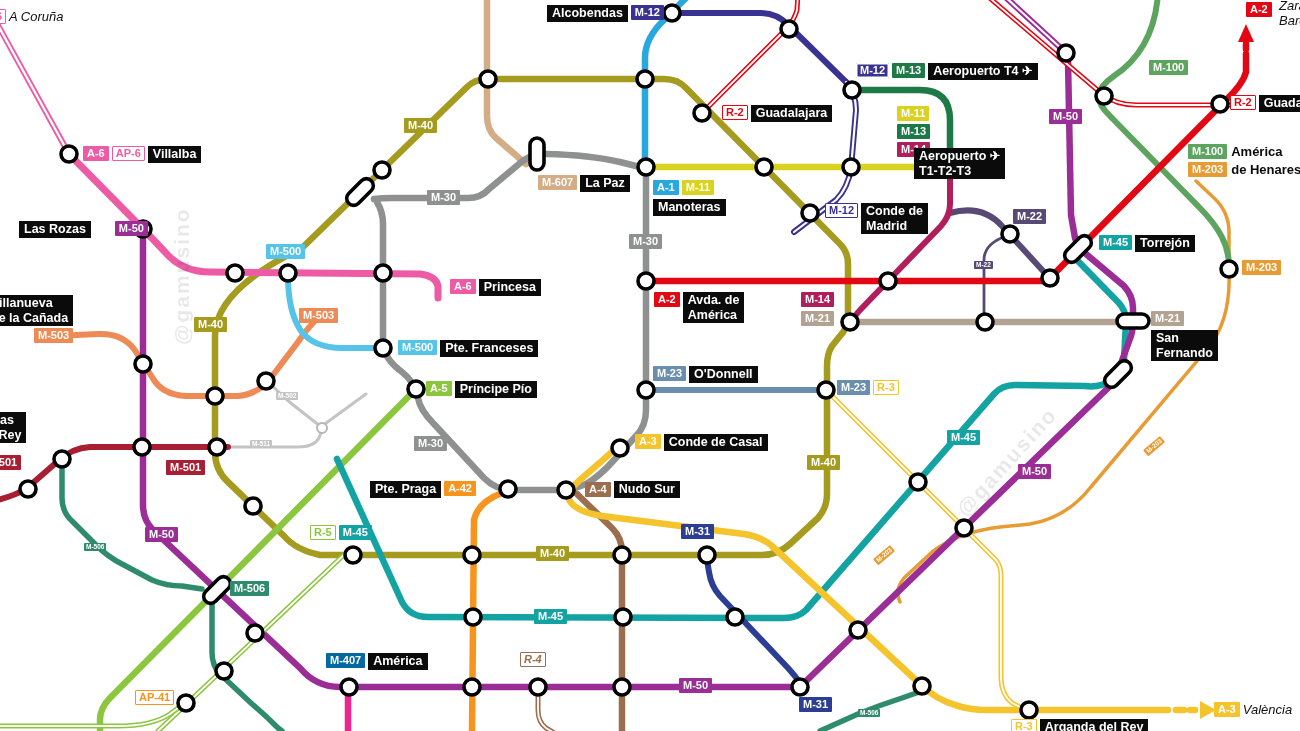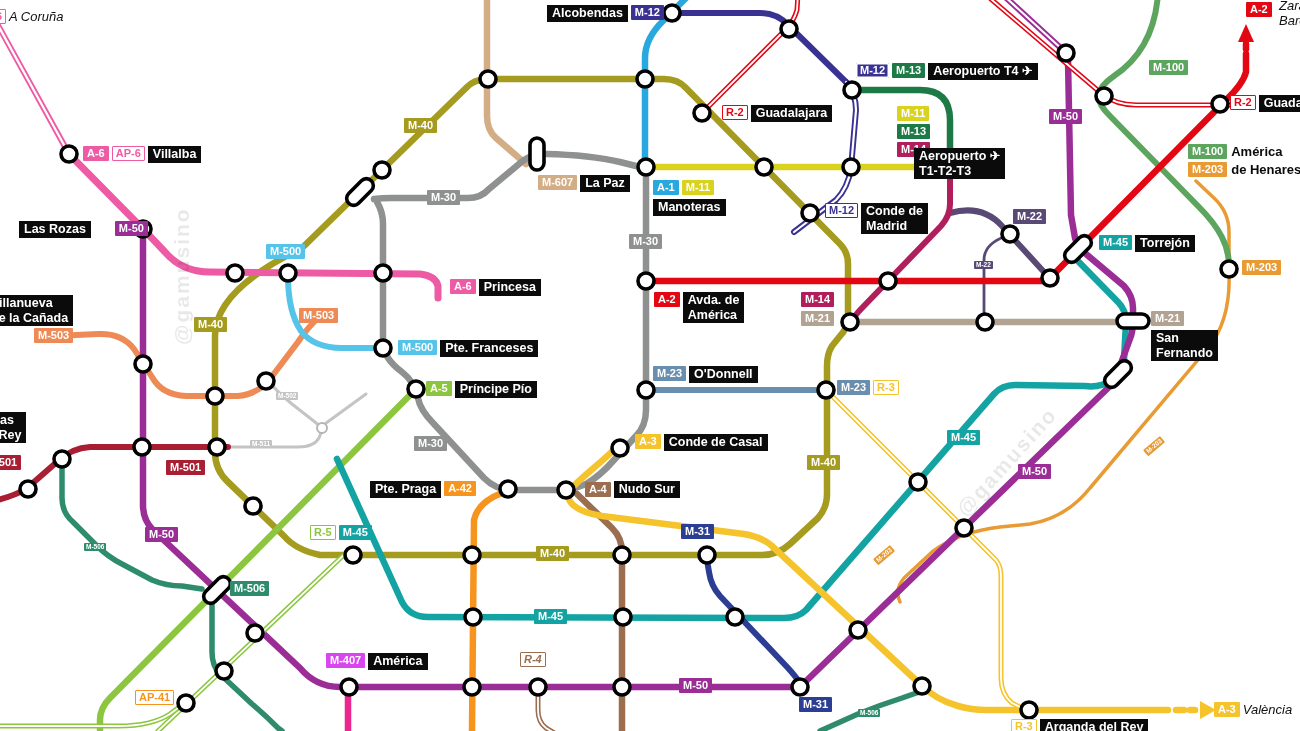--- a/index.html
+++ b/index.html
@@ -538,21 +538,21 @@
         <span class="badge" style="background: rgb(46, 140, 109);">
           <div>M-506</div>
         </span>
       </div>
       <div class="lbl" style="left: 135px; top: 690px;">
         <span class="outline" style="border-color: rgb(247, 148, 29); color: rgb(247, 148, 29);">
           <div>AP-41</div>
         </span>
       </div>
       <div class="lbl" style="left: 326px; top: 653px;">
-        <span class="badge" style="background: #d946ef;">
+        <span class="badge" style="background: #0369a1;">
           <div>M-407</div>
         </span>
         <span class="box">
           <div>América</div>
         </span>
       </div>
       <div class="lbl" style="left: 520px; top: 652px;">
         <span class="outline" style="border-color: rgb(154, 110, 78); color: rgb(154, 110, 78); font-style: italic;">
           <div>R-4</div>
         </span>

